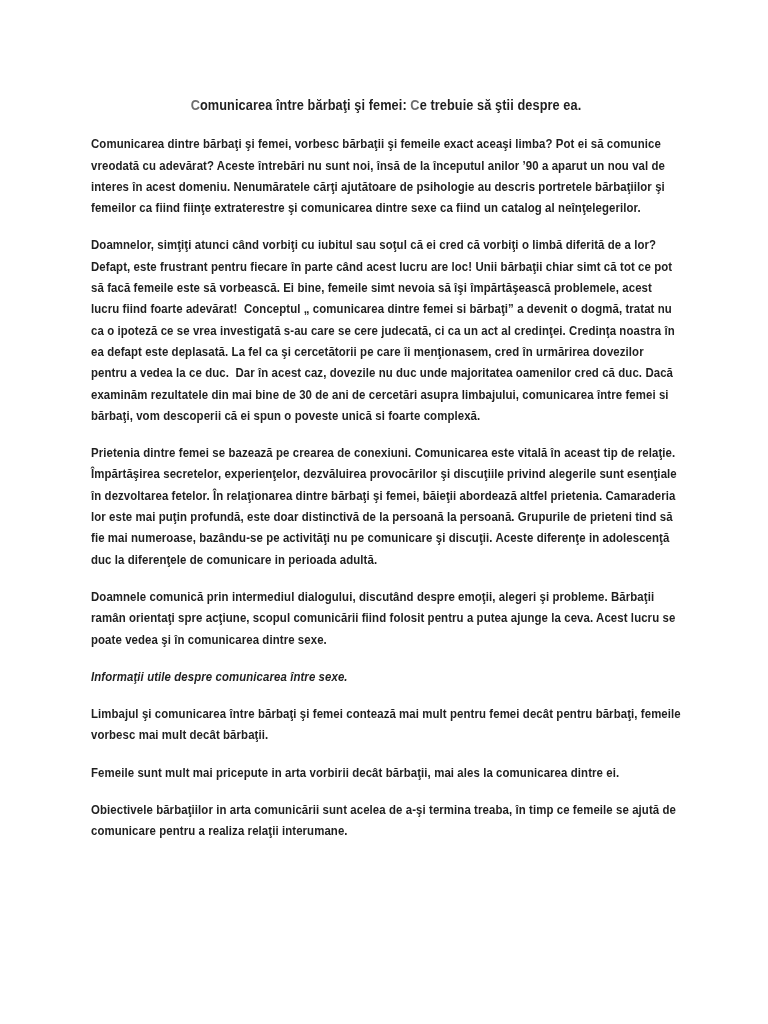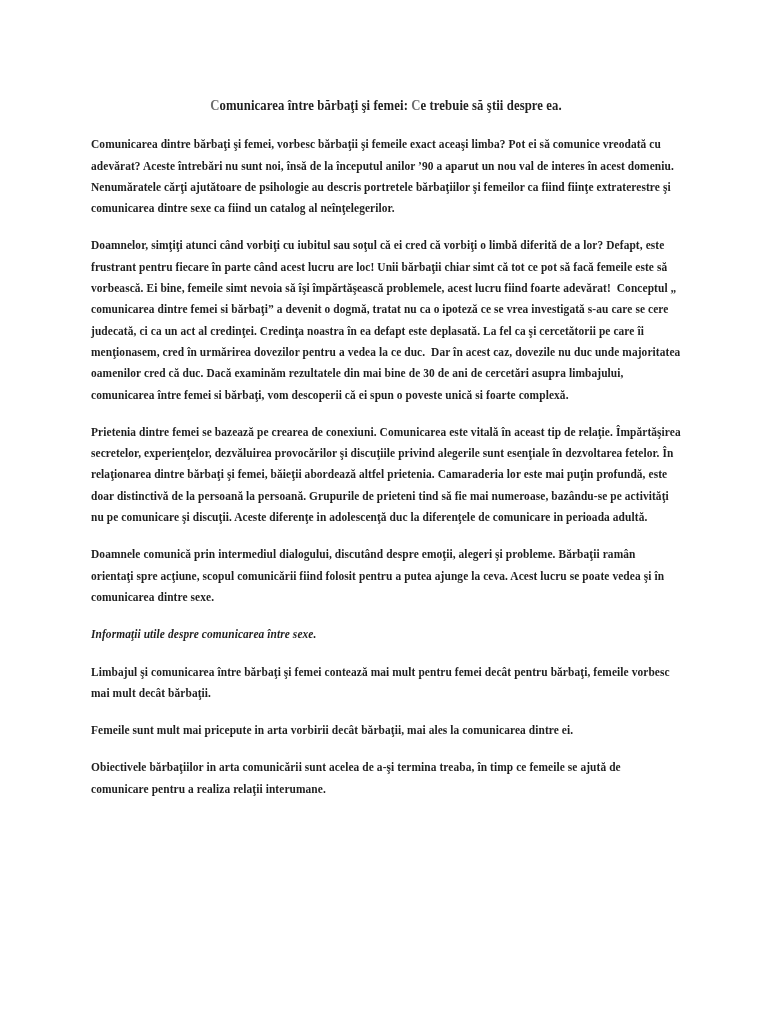--- a/index.html
+++ b/index.html
@@ -8,21 +8,21 @@
     width: 768px;
     height: 1024px;
     background: #ffffff;
     overflow: hidden;
   }
   .page {
     position: relative;
     width: 768px;
     height: 1024px;
     background: #ffffff;
-    font-family: Liberation Serif, serif;
+    font-family: Liberation Sans, sans-serif;
   }
   
   .doc {
     position: absolute;
     left: 91px;
     top: 95px;
     width: 672px;
     transform: scaleX(0.878);
     transform-origin: 0 0;
     color: #1f1f1f;

